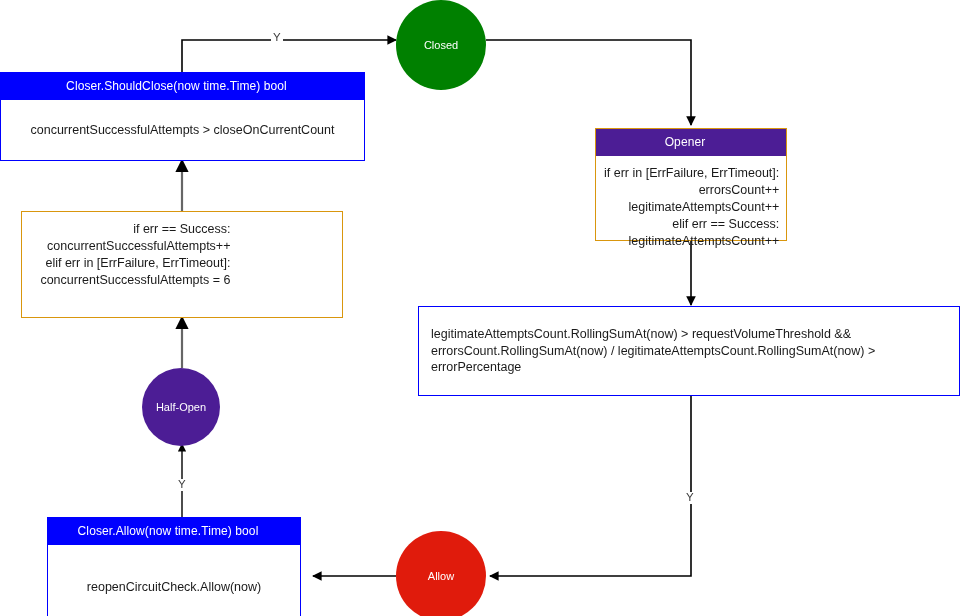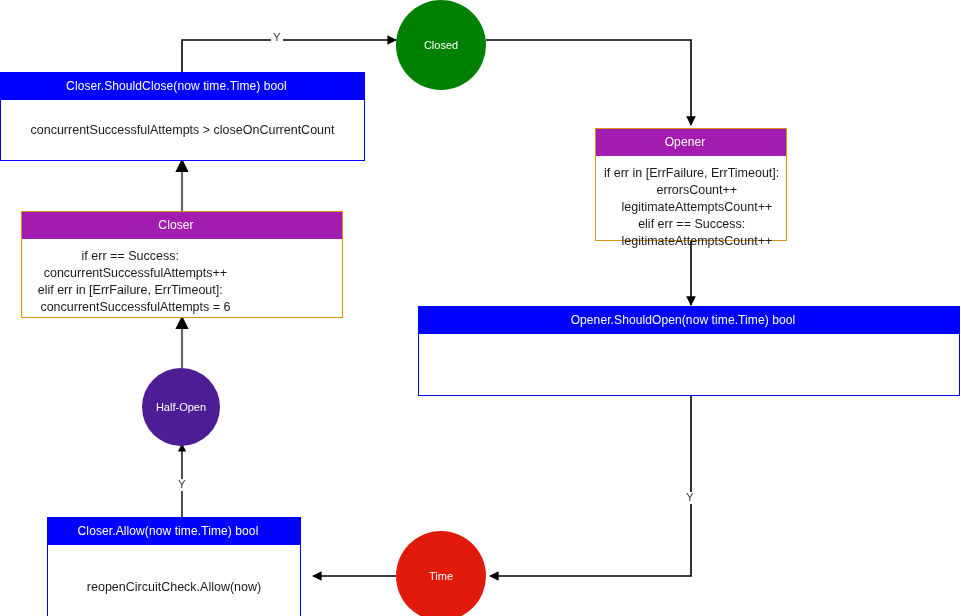--- a/index.html
+++ b/index.html
@@ -40,38 +40,38 @@
     box-sizing: border-box;
     width: 100%;
     color: #ffffff;
     font-size: 12px;
     line-height: 1.1;
     text-align: center;
     padding: 7px 16px 7px 4px;
     letter-spacing: 0.1px;
   }
   .node-box.blue  > .box-title { background: #0000ff; }
-  .node-box.orange > .box-title { background: #a21caf; }
+  .node-box.orange > .box-title { background: #4c1d95; }
 
   .box-body {
     flex: 1;
     display: flex;
     align-items: center;
     font-size: 12.5px;
     color: #1a1a1a;
     line-height: 1.35;
   }
   .box-body.center {
     justify-content: center;
     text-align: left;
     padding: 4px 12px;
   }
   .box-body.code {
     justify-content: flex-start;
-    text-align: center;
+    text-align: right;
     padding: 0 0 6px 8px;
     white-space: pre;
     align-items: flex-start;
     padding-top: 9px;
   }
 
   
   .circle {
     position: absolute;
     border-radius: 50%;
@@ -145,30 +145,29 @@
 
   <div class="circle green" style="left:396px; top:0px; width:90px; height:90px;">
     <span>Closed</span>
   </div>
 
   <div class="circle yellow" style="left:142px; top:368px; width:78px; height:78px;">
     <span>Half-Open</span>
   </div>
 
   <div class="circle red" style="left:396px; top:531px; width:90px; height:90px;">
-    <span>Time</span>
+    <span>Allow</span>
   </div>
 
   <div class="node-box blue" style="left:0px; top:72px; width:365px; height:89px;">
     <div class="box-title">Closer.ShouldClose(now time.Time) bool</div>
     <div class="box-body center">concurrentSuccessfulAttempts &gt; closeOnCurrentCount</div>
   </div>
 
   <div class="node-box orange" style="left:21px; top:211px; width:322px; height:107px;">
-    <div class="box-title">Closer</div>
     <div class="box-body code">if err == Success:
    concurrentSuccessfulAttempts++
 elif err in [ErrFailure, ErrTimeout]:
    concurrentSuccessfulAttempts = 6</div>
   </div>
 
   <div class="node-box blue" style="left:47px; top:517px; width:254px; height:114px;">
     <div class="box-title">Closer.Allow(now time.Time) bool</div>
     <div class="box-body center">reopenCircuitCheck.Allow(now)</div>
   </div>
@@ -176,16 +175,17 @@
   <div class="node-box orange" style="left:595px; top:128px; width:192px; height:113px;">
     <div class="box-title">Opener</div>
     <div class="box-body code">if err in [ErrFailure, ErrTimeout]:
    errorsCount++
    legitimateAttemptsCount++
 elif err == Success:
    legitimateAttemptsCount++</div>
   </div>
 
   <div class="node-box blue" style="left:418px; top:306px; width:542px; height:90px;">
-    <div class="box-title">Opener.ShouldOpen(now time.Time) bool</div>
+    <div class="box-body center" style="white-space:pre-line;">legitimateAttemptsCount.RollingSumAt(now) &gt; requestVolumeThreshold &amp;&amp;
+errorsCount.RollingSumAt(now) / legitimateAttemptsCount.RollingSumAt(now) &gt; errorPercentage</div>
   </div>
 
 </div>
 
 </body></html>

